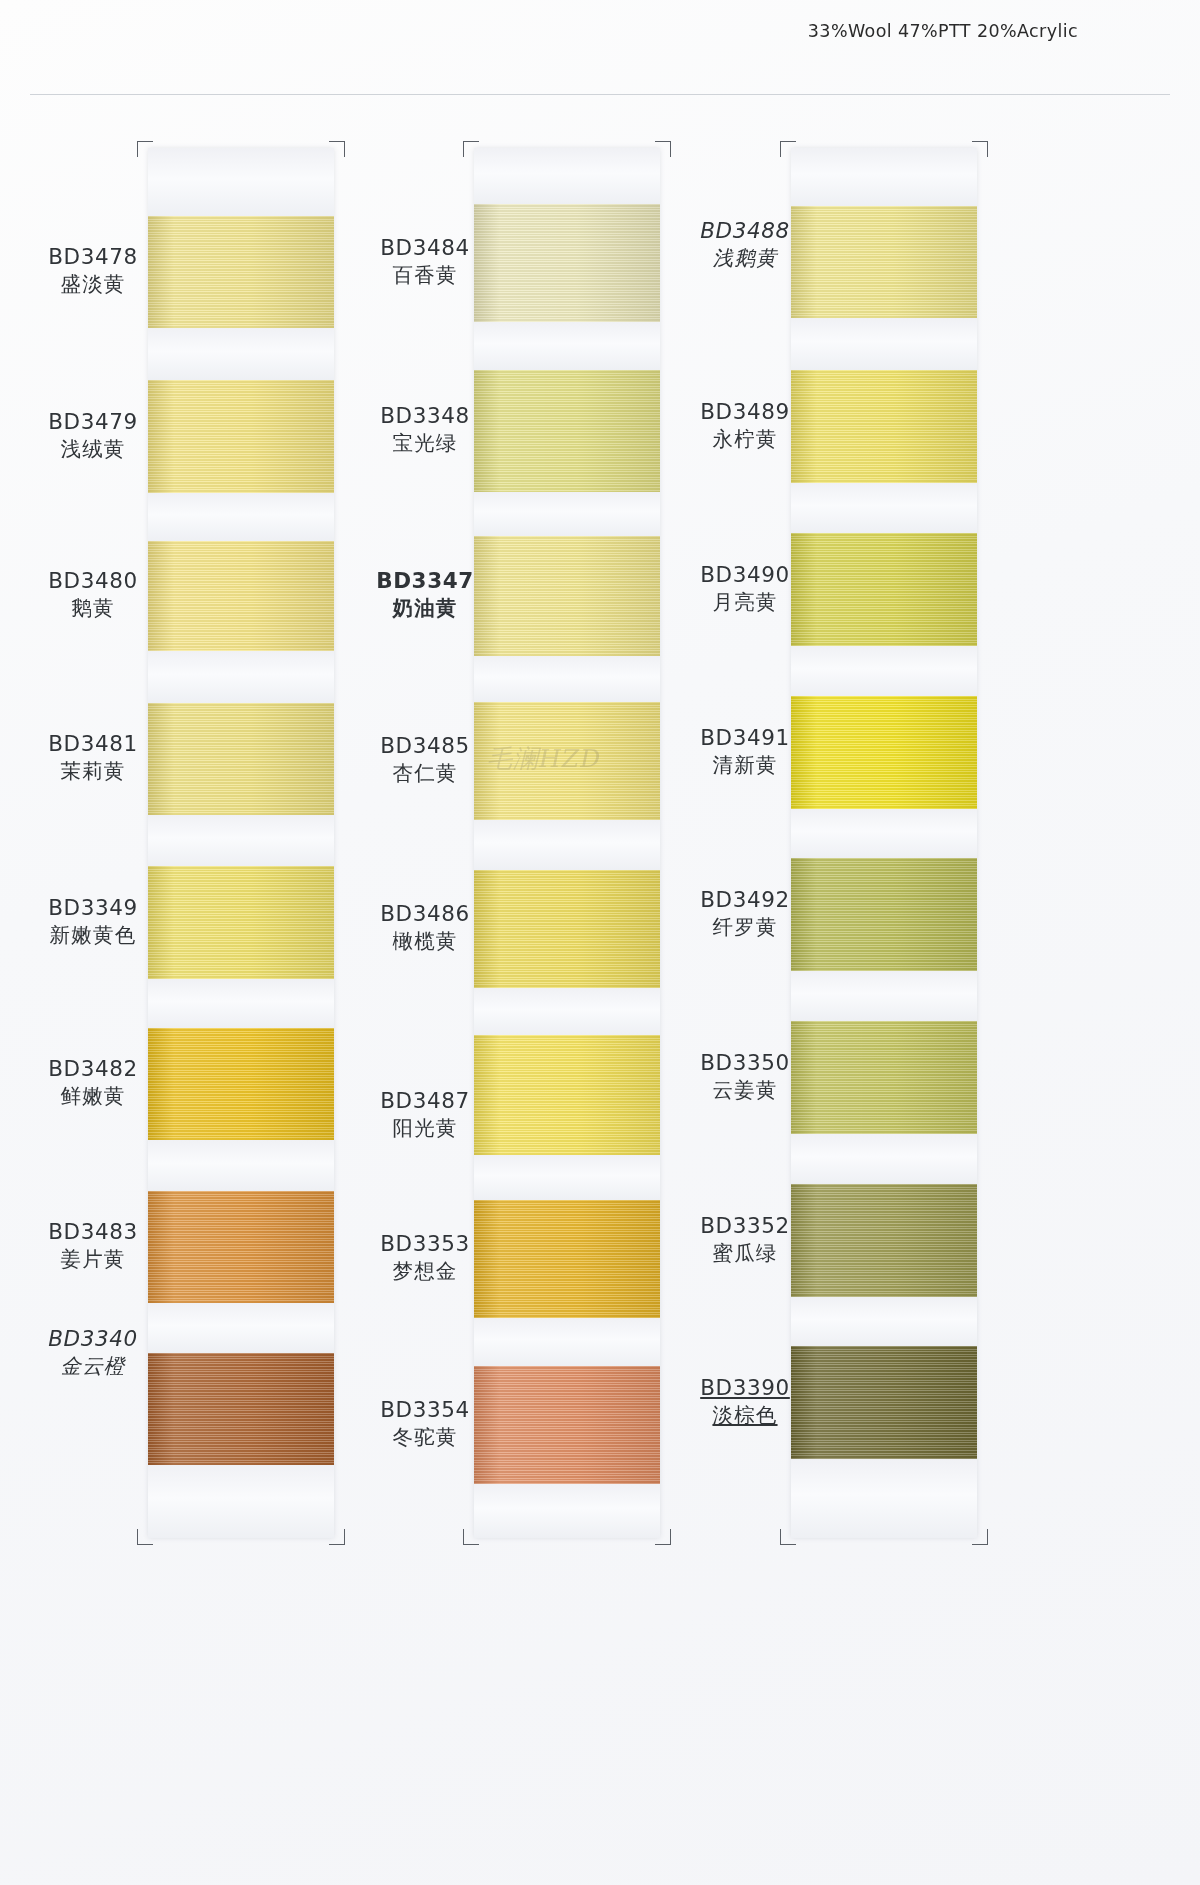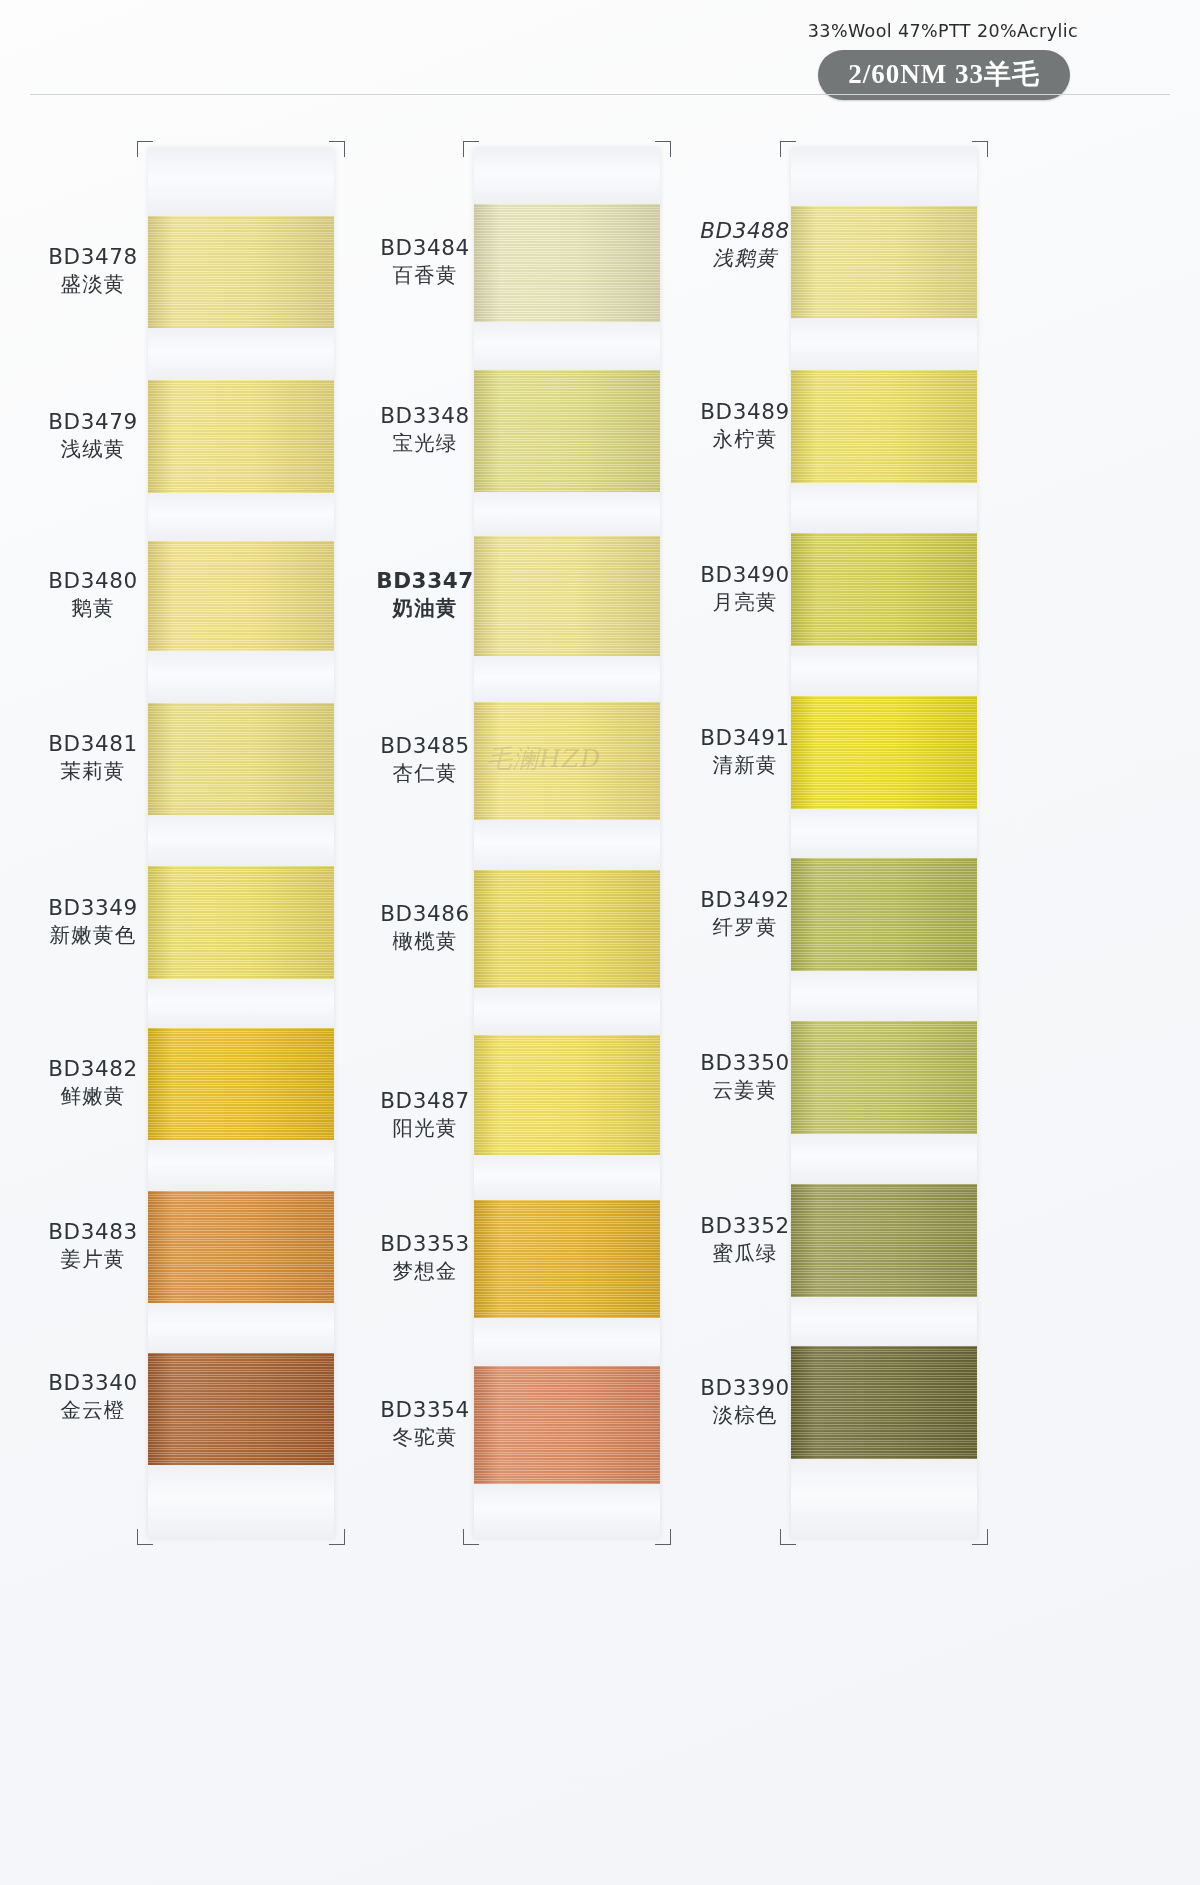--- a/index.html
+++ b/index.html
@@ -156,21 +156,20 @@
     font-family: "DejaVu Serif", serif;
     pointer-events: none;
     user-select: none;
   }
 </style>
 </head>
 <body>
 
 <div id="header">
   <div id="composition-line">33%Wool  47%PTT  20%Acrylic</div>
-  <div id="spec-badge">2/60NM 33羊毛</div>
   <div id="header-rule"></div>
 </div>
 
 <div id="columns-root">
     <div class="column" style="left: 0px;">
       <div class="strip" style="left: 148px;">
         <div class="strip-inner">
           <div class="paper-gap" style="position: absolute; top: 0px; height: 68px;"></div>
           <div class="yarn" title="BD3478" style="position: absolute; top: 68px; height: 112px; background: rgb(240, 227, 138);"></div>
           <div class="paper-gap" style="position: absolute; top: 180px; height: 52px;"></div>
@@ -215,21 +214,21 @@
         <span class="cname">新嫩黄色</span>
       </div>
       <div class="label" style="left: 8px; top: 908px;">
         <span class="code">BD3482</span>
         <span class="cname">鲜嫩黄</span>
       </div>
       <div class="label" style="left: 8px; top: 1071px;">
         <span class="code">BD3483</span>
         <span class="cname">姜片黄</span>
       </div>
-      <div class="label" style="left: 8px; top: 1222px;">
+      <div class="label" style="left: 8px; top: 1178px; font-style: italic;">
         <span class="code">BD3340</span>
         <span class="cname">金云橙</span>
       </div>
     </div>
     <div class="column" style="left: 0px;">
       <div class="strip" style="left: 474px;">
         <div class="strip-inner">
           <div class="paper-gap" style="position: absolute; top: 0px; height: 56px;"></div>
           <div class="yarn" title="BD3484" style="position: absolute; top: 56px; height: 118px; background: rgb(235, 231, 184);"></div>
           <div class="paper-gap" style="position: absolute; top: 174px; height: 48px;"></div>
@@ -333,20 +332,20 @@
         <span class="cname">纤罗黄</span>
       </div>
       <div class="label" style="left: 660px; top: 901.5px;">
         <span class="code">BD3350</span>
         <span class="cname">云姜黄</span>
       </div>
       <div class="label" style="left: 660px; top: 1064.5px;">
         <span class="code">BD3352</span>
         <span class="cname">蜜瓜绿</span>
       </div>
-      <div class="label" style="left: 660px; top: 1226.5px;">
+      <div class="label" style="left: 660px; top: 1226.5px; text-decoration: underline;">
         <span class="code">BD3390</span>
         <span class="cname">淡棕色</span>
       </div>
     </div>
   </div>
 
 <div id="watermark">毛澜HZD</div>
 
 </body></html>

